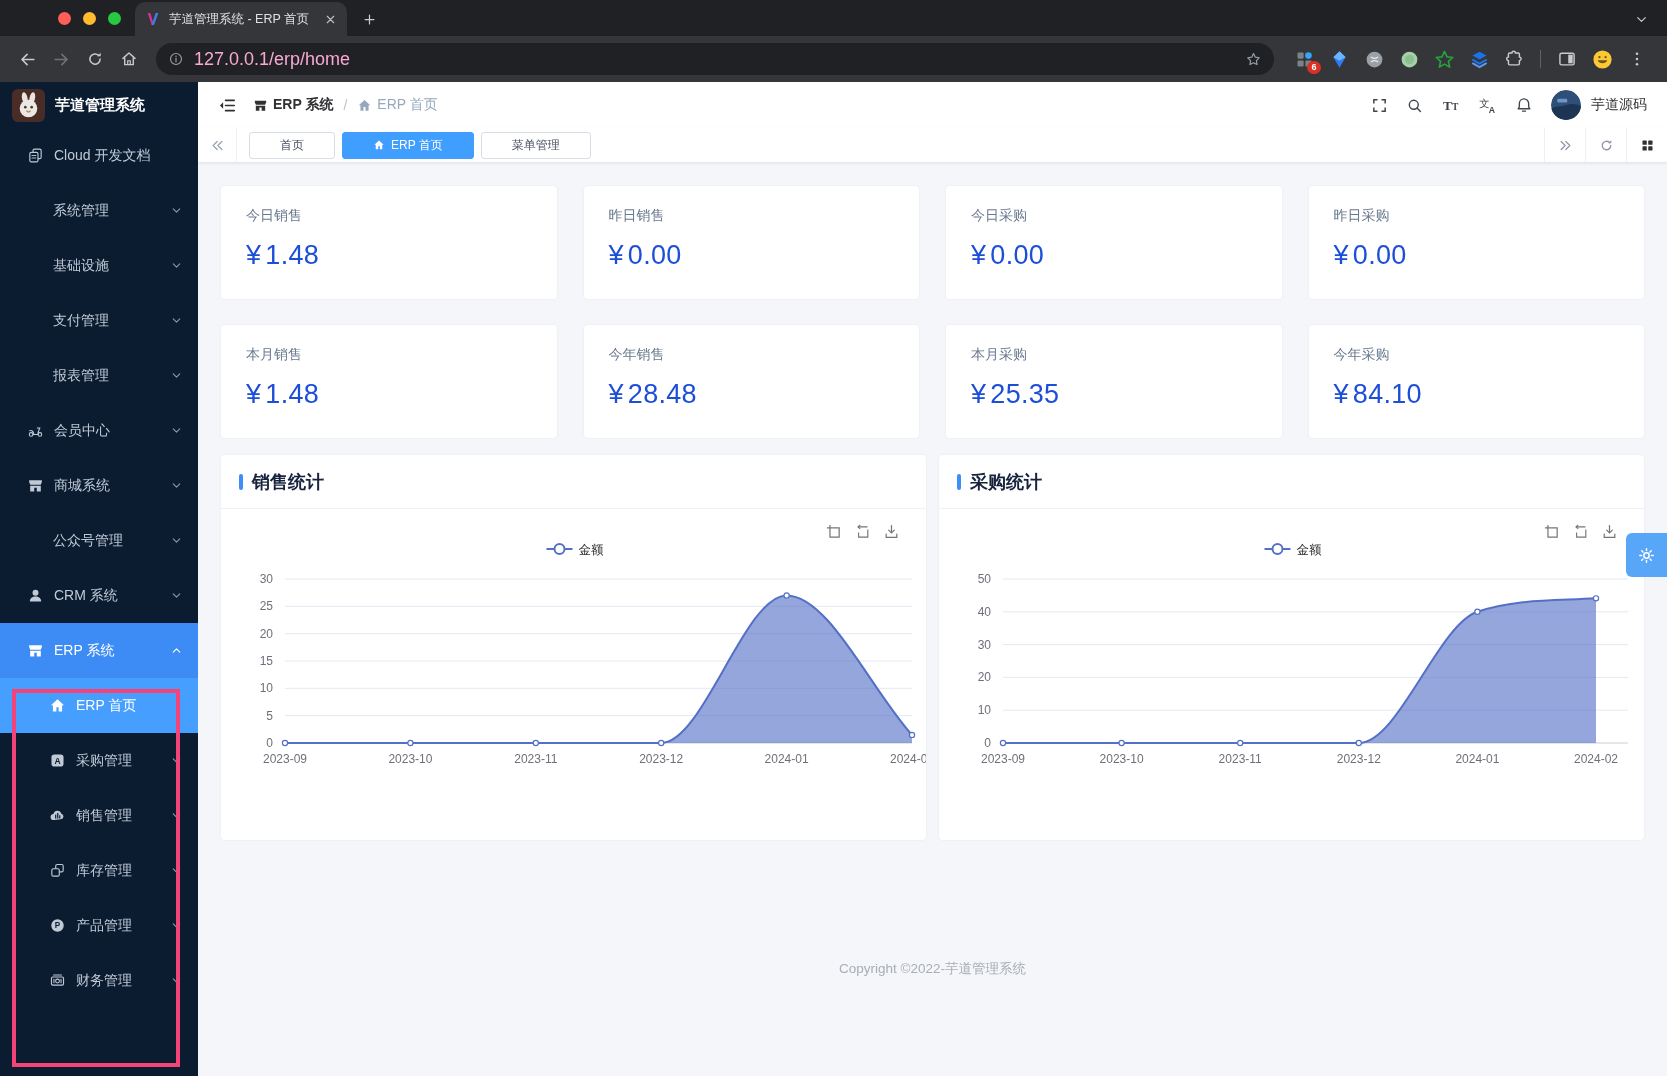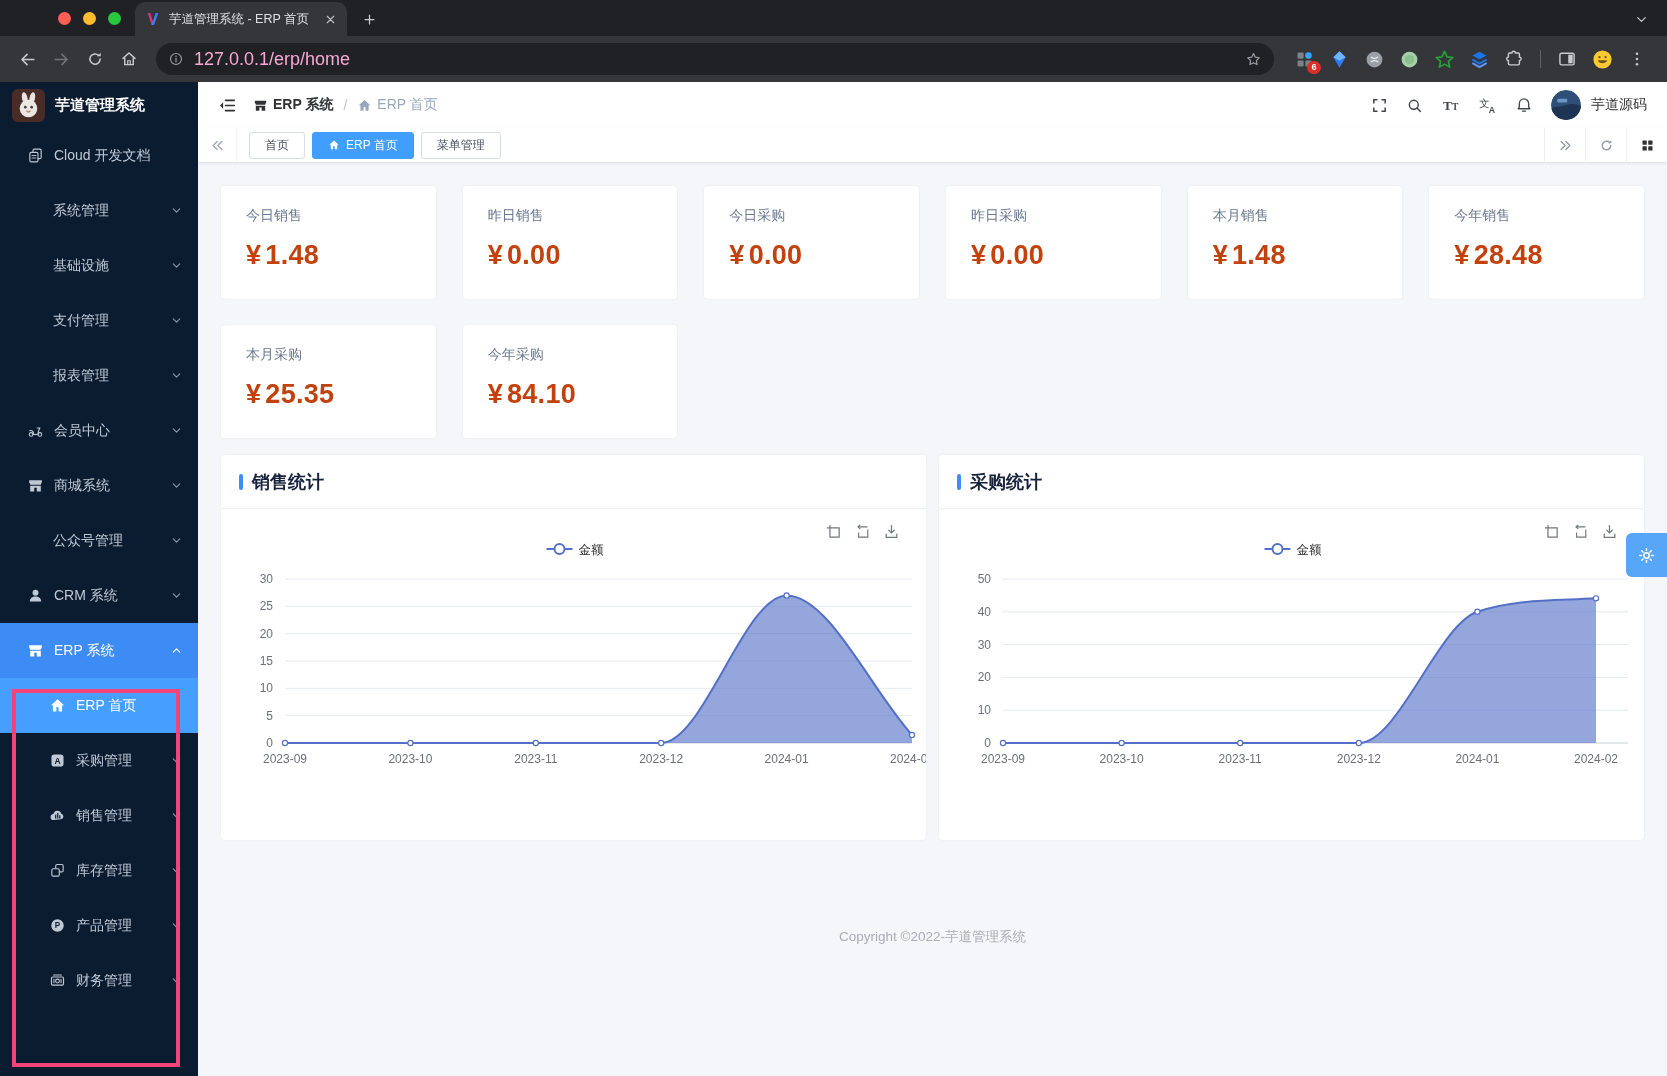--- a/index.html
+++ b/index.html
@@ -52,44 +52,44 @@
   .crumb-item.current{color:#97a8be}
   .crumb-sep{color:#c0c4cc;margin:0 3px}
   .hdr-right{margin-left:auto;display:flex;align-items:center;gap:18px;color:#41454c}
   .avatar{width:30px;height:30px;border-radius:50%;overflow:hidden;display:flex}
   .uname{font-size:14px;color:#303133;margin-left:-8px;white-space:nowrap}
   .tabbar{height:34px;background:#fff;border-bottom:1px solid #e3e7ee;
       box-shadow:0 1px 3px rgba(0,0,0,.06);display:flex;align-items:center;position:relative;z-index:2}
   .tb-side{width:38px;height:100%;display:flex;align-items:center;justify-content:center;
       color:#99a3b3;border-right:1px solid #eef0f4}
   .tabs{display:flex;gap:7px;margin-left:12px;flex:1}
-  .ptab{height:27px;padding:0 15px;border:1px solid #d8dce5;border-radius:3px;display:flex;
+  .ptab{height:27px;padding:0 30px;border:1px solid #d8dce5;border-radius:3px;display:flex;
       align-items:center;gap:6px;font-size:12px;color:#495060;background:#fff;cursor:pointer;box-sizing:border-box}
   .ptab.active{color:#fff}
   .tb-right{display:flex;height:100%}
   .tb-btn{width:40px;height:100%;border-left:1px solid #eef0f4;display:flex;align-items:center;
       justify-content:center;color:#8f97a3}
   .tb-btn.dark{color:#303133}
   
   .content{flex:1;padding:23px 23px 0;overflow:hidden}
-  .stats{display:grid;grid-template-columns:repeat(6,1fr);gap:26px 27px;margin-bottom:17px}
+  .stats{display:grid;grid-template-columns:repeat(4,1fr);gap:26px 27px;margin-bottom:17px}
   .stat-card{background:#fff;border-radius:4px;height:113px;padding:21px 25px;box-sizing:border-box;
       box-shadow:0 0 2px rgba(30,40,60,.08)}
   .stat-label{font-size:14px;color:#68788f;margin-bottom:15px}
-  .stat-value{font-size:27px;color:#c2410c;font-weight:700;letter-spacing:.3px}
+  .stat-value{font-size:27px;color:#1d4ed8;font-weight:400;letter-spacing:.3px}
   .stat-cur{margin-right:4px}
   .charts{display:grid;grid-template-columns:1fr 1fr;gap:13px}
   .chart-card{background:#fff;border-radius:4px;height:385px;overflow:hidden;box-shadow:0 0 2px rgba(30,40,60,.08)}
   .card-head{height:53px;display:flex;align-items:center;padding:0 18px;border-bottom:1px solid #eef1f6;gap:9px}
   .head-bar{width:4px;height:16px;border-radius:2px}
   .card-title{font-size:18px;font-weight:bold;color:#17233d}
   .chart-body{position:relative;height:331px;padding-top:2px}
   .toolbox{position:absolute;top:14px;right:26px;display:flex;gap:12px;color:#72757a;z-index:2}
   .toolbox span{display:flex;cursor:pointer}
-  .footer{margin-top:88px;text-align:center;color:#a9adb5;font-size:13.5px}
+  .footer{margin-top:120px;text-align:center;color:#a9adb5;font-size:13.5px}
   .gear-fab{position:absolute;right:0;top:533px;width:41px;height:44px;background:#58a6f8;
       border-radius:6px 0 0 6px;display:flex;align-items:center;justify-content:center;color:#fff;z-index:10;cursor:pointer}
 </style>
 </head>
 <body>
 
 <div class="chrome">
   <div class="tabstrip">
     <div class="traffic">
       <span class="light" id="light-r" style="background: rgb(255, 95, 87);"></span>

